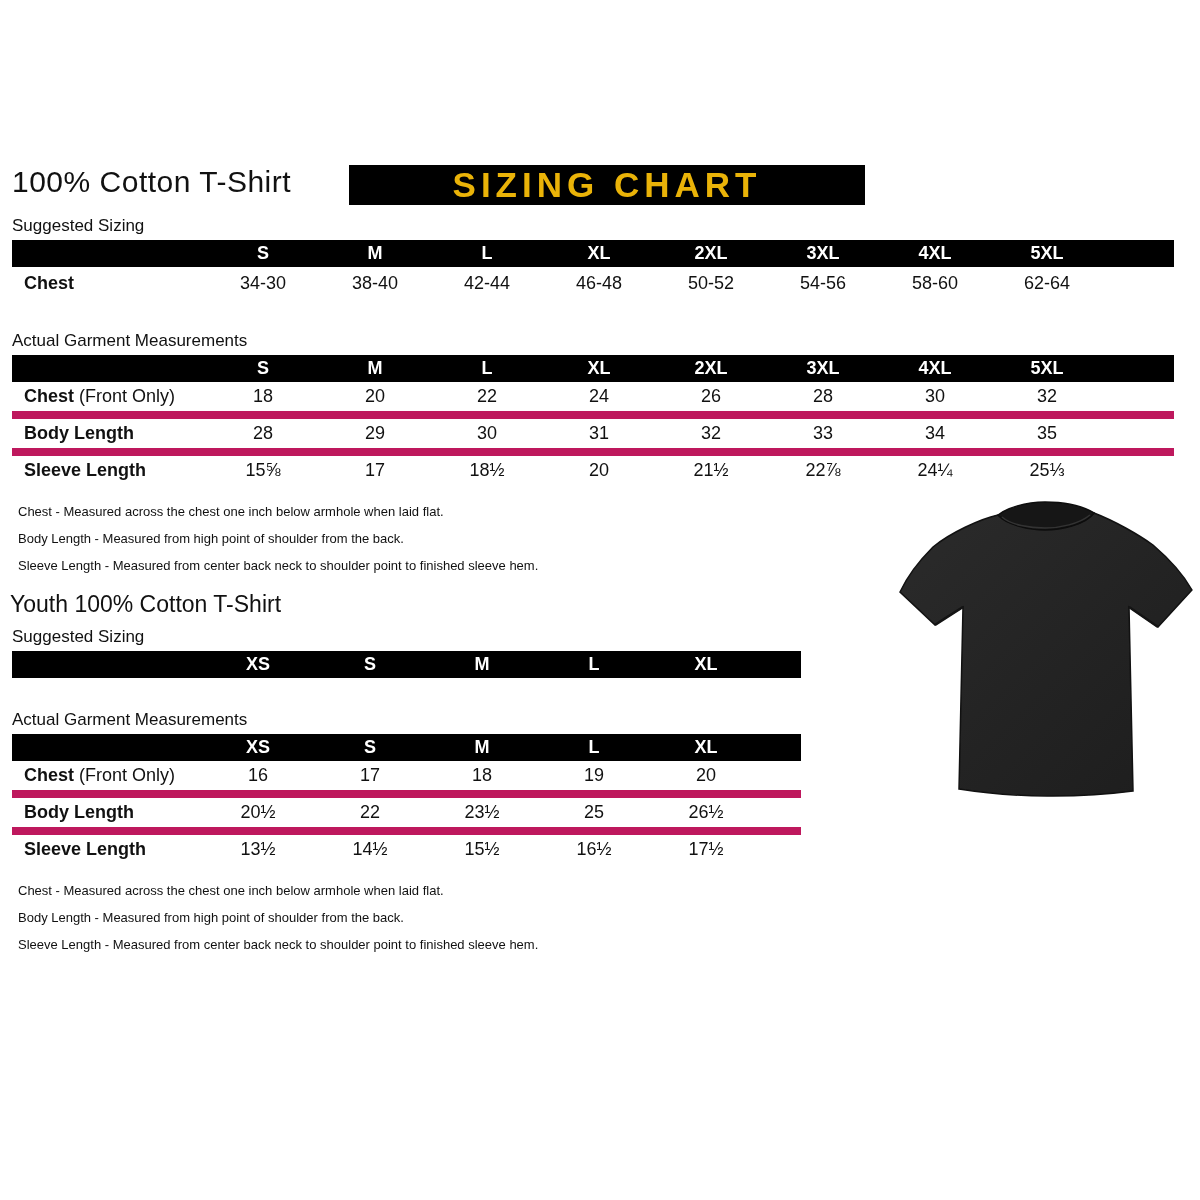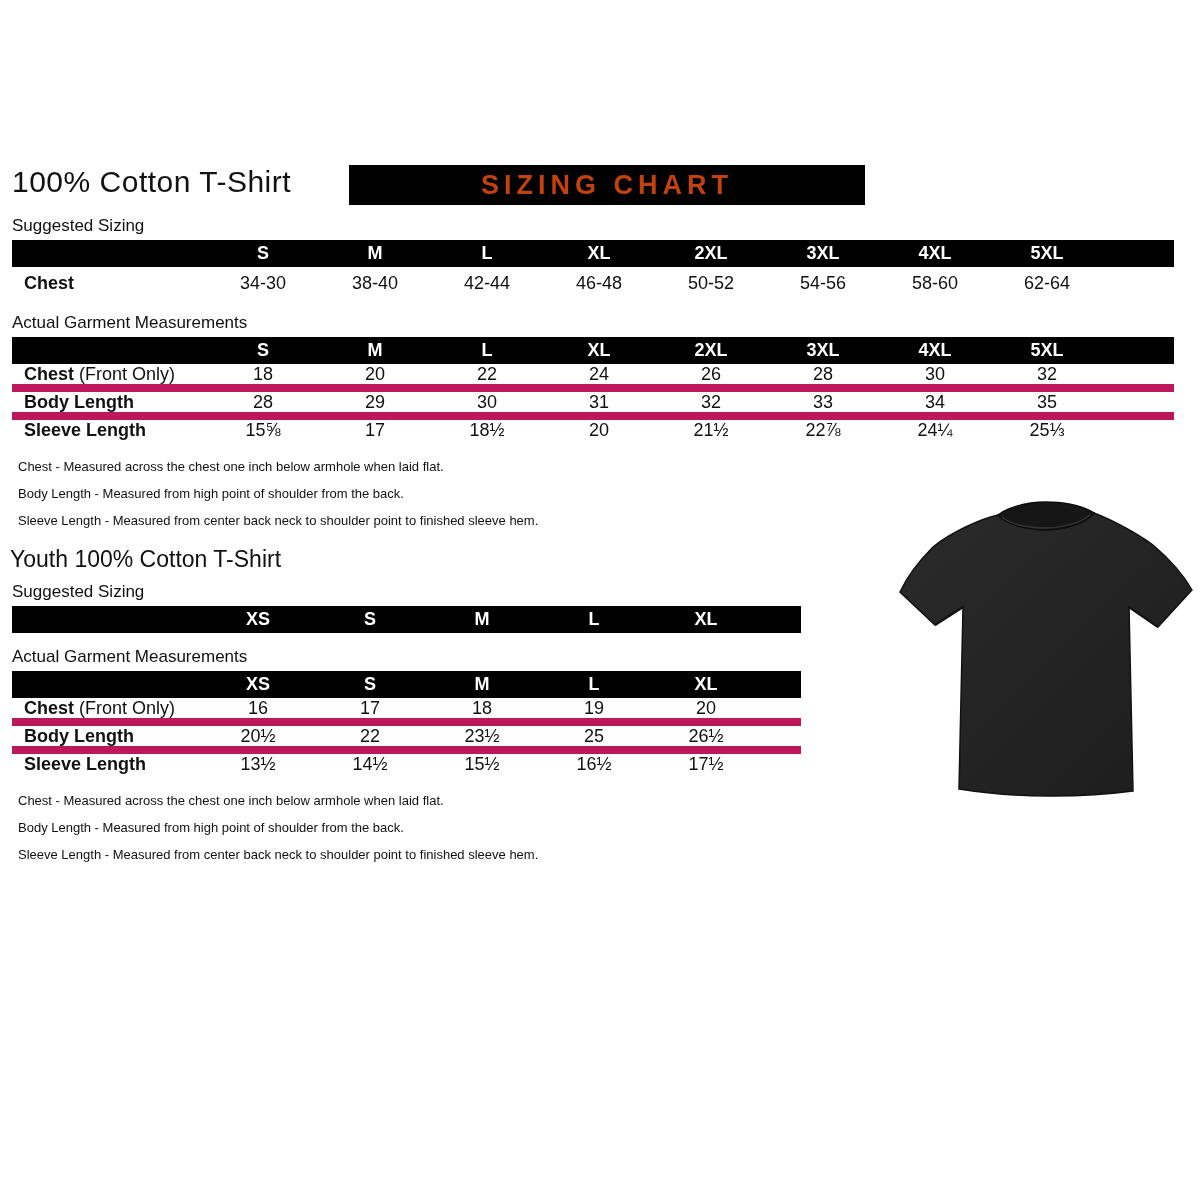--- a/index.html
+++ b/index.html
@@ -3,32 +3,32 @@
 <meta charset="utf-8">
 <style>
   html,body{margin:0;padding:0;background:#ffffff;}
   body{width:1200px;height:1200px;font-family:"Liberation Sans", sans-serif;color:#111;position:relative;overflow:hidden;}
   .content{position:absolute;left:12px;top:165px;width:1184px;}
 
   
   .header-row{display:flex;align-items:flex-start;height:42px;}
   .page-title{font-size:30px;font-weight:normal;margin:0;width:337px;letter-spacing:0.5px;white-space:nowrap;}
   .banner{width:516px;height:40px;background:#000;display:flex;align-items:center;justify-content:center;}
-  .banner span{color:#c2410c;font-weight:bold;font-size:27px;letter-spacing:5px;white-space:nowrap;}
+  .banner span{color:#eab308;font-weight:bold;font-size:35px;letter-spacing:5px;white-space:nowrap;}
 
   .section-label{font-size:17px;margin-top:9px;margin-bottom:4px;}
-  .gap-above{margin-top:14px;}
+  .gap-above{margin-top:32px;}
 
   
   .table{margin-top:2px;}
   .table.adult{width:1162px;}
   .table.youth{width:789px;}
   .thead{display:flex;background:#000;color:#fff;height:27px;align-items:center;}
   .th{font-weight:bold;font-size:18px;text-align:center;}
-  .trow{display:flex;align-items:center;height:20px;font-size:18px;}
+  .trow{display:flex;align-items:center;height:29px;font-size:18px;}
   .trow + .trow{border-top:8px solid #be185d;}
   .table.adult .th.label,.table.adult .td.label{width:195px;text-align:left;padding-left:12px;box-sizing:border-box;}
   .table.youth .th.label,.table.youth .td.label{width:190px;text-align:left;padding-left:12px;box-sizing:border-box;}
   .th.col,.td.col{width:112px;text-align:center;}
   .fill{flex:1;}
   .td.label b{font-weight:bold;}
   .table.suggested .trow{height:32px;}
 
   
   .notes{margin-top:13px;}

